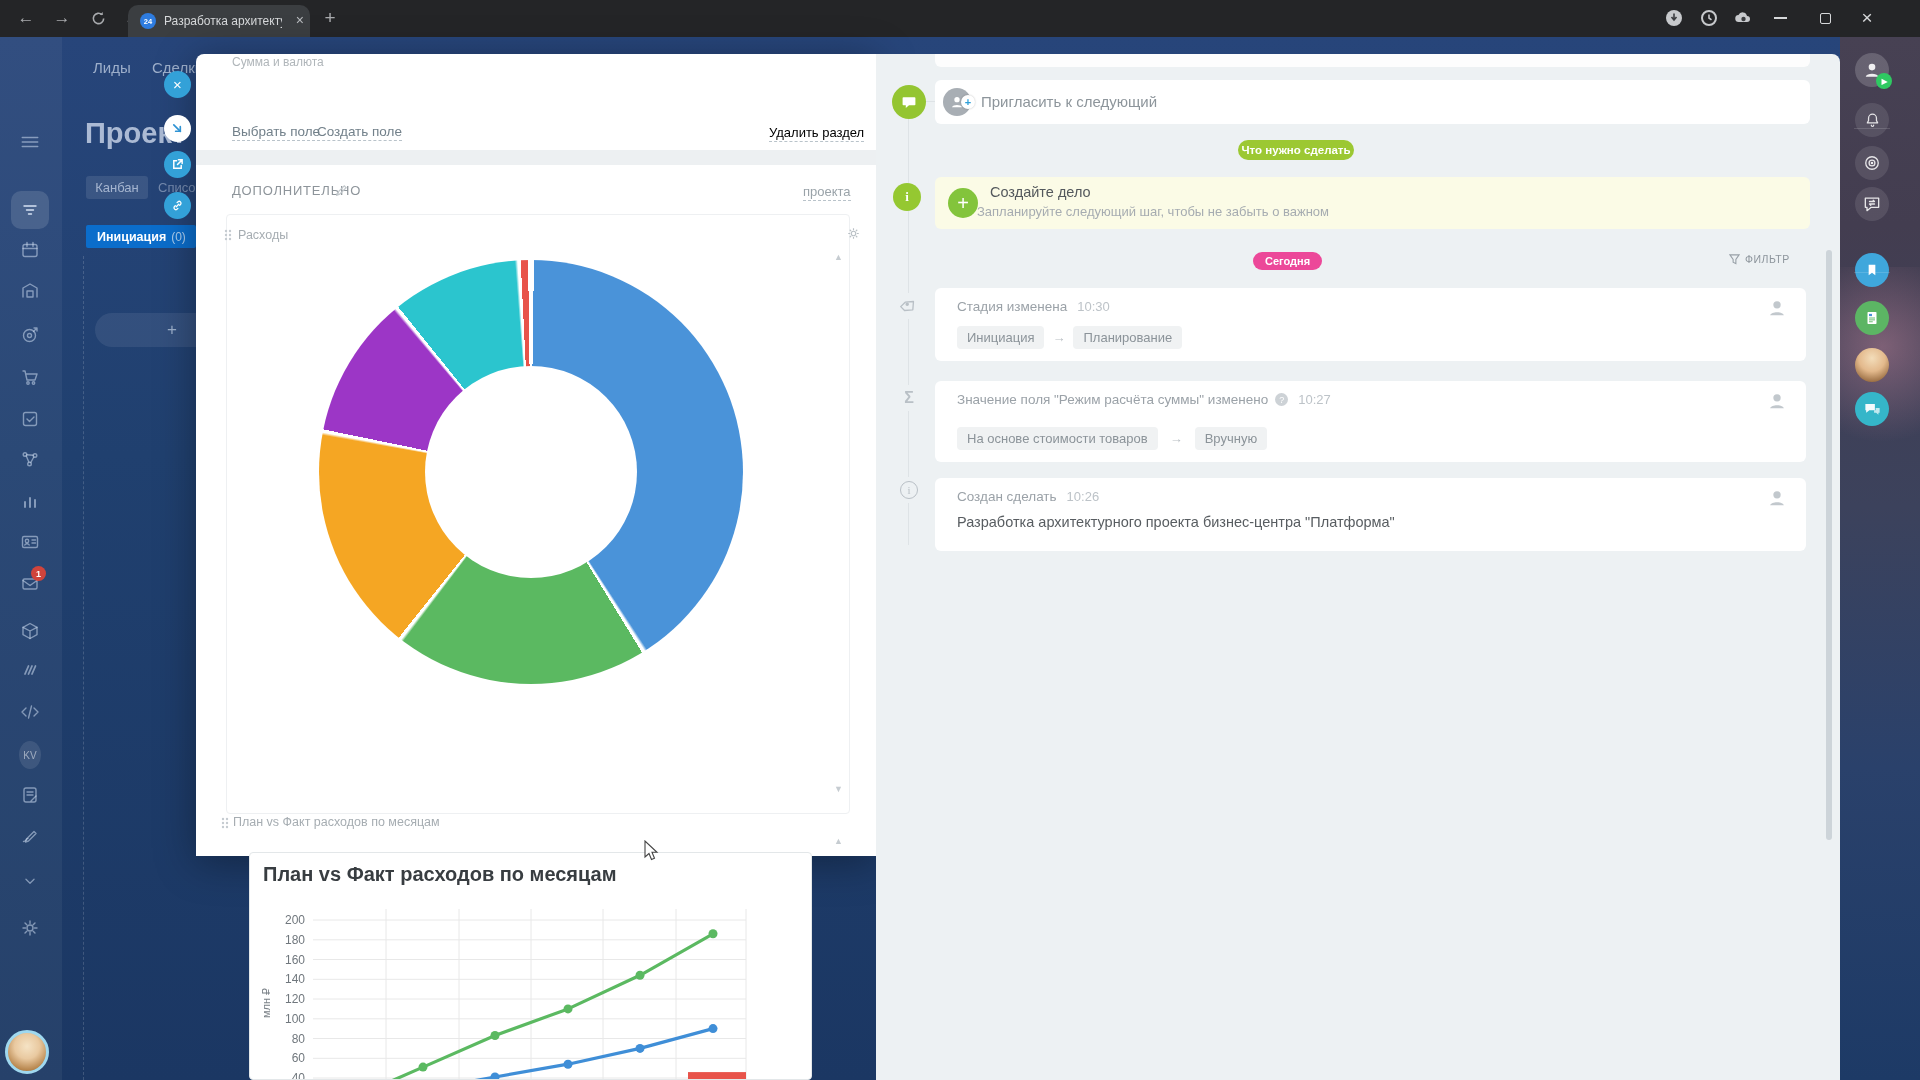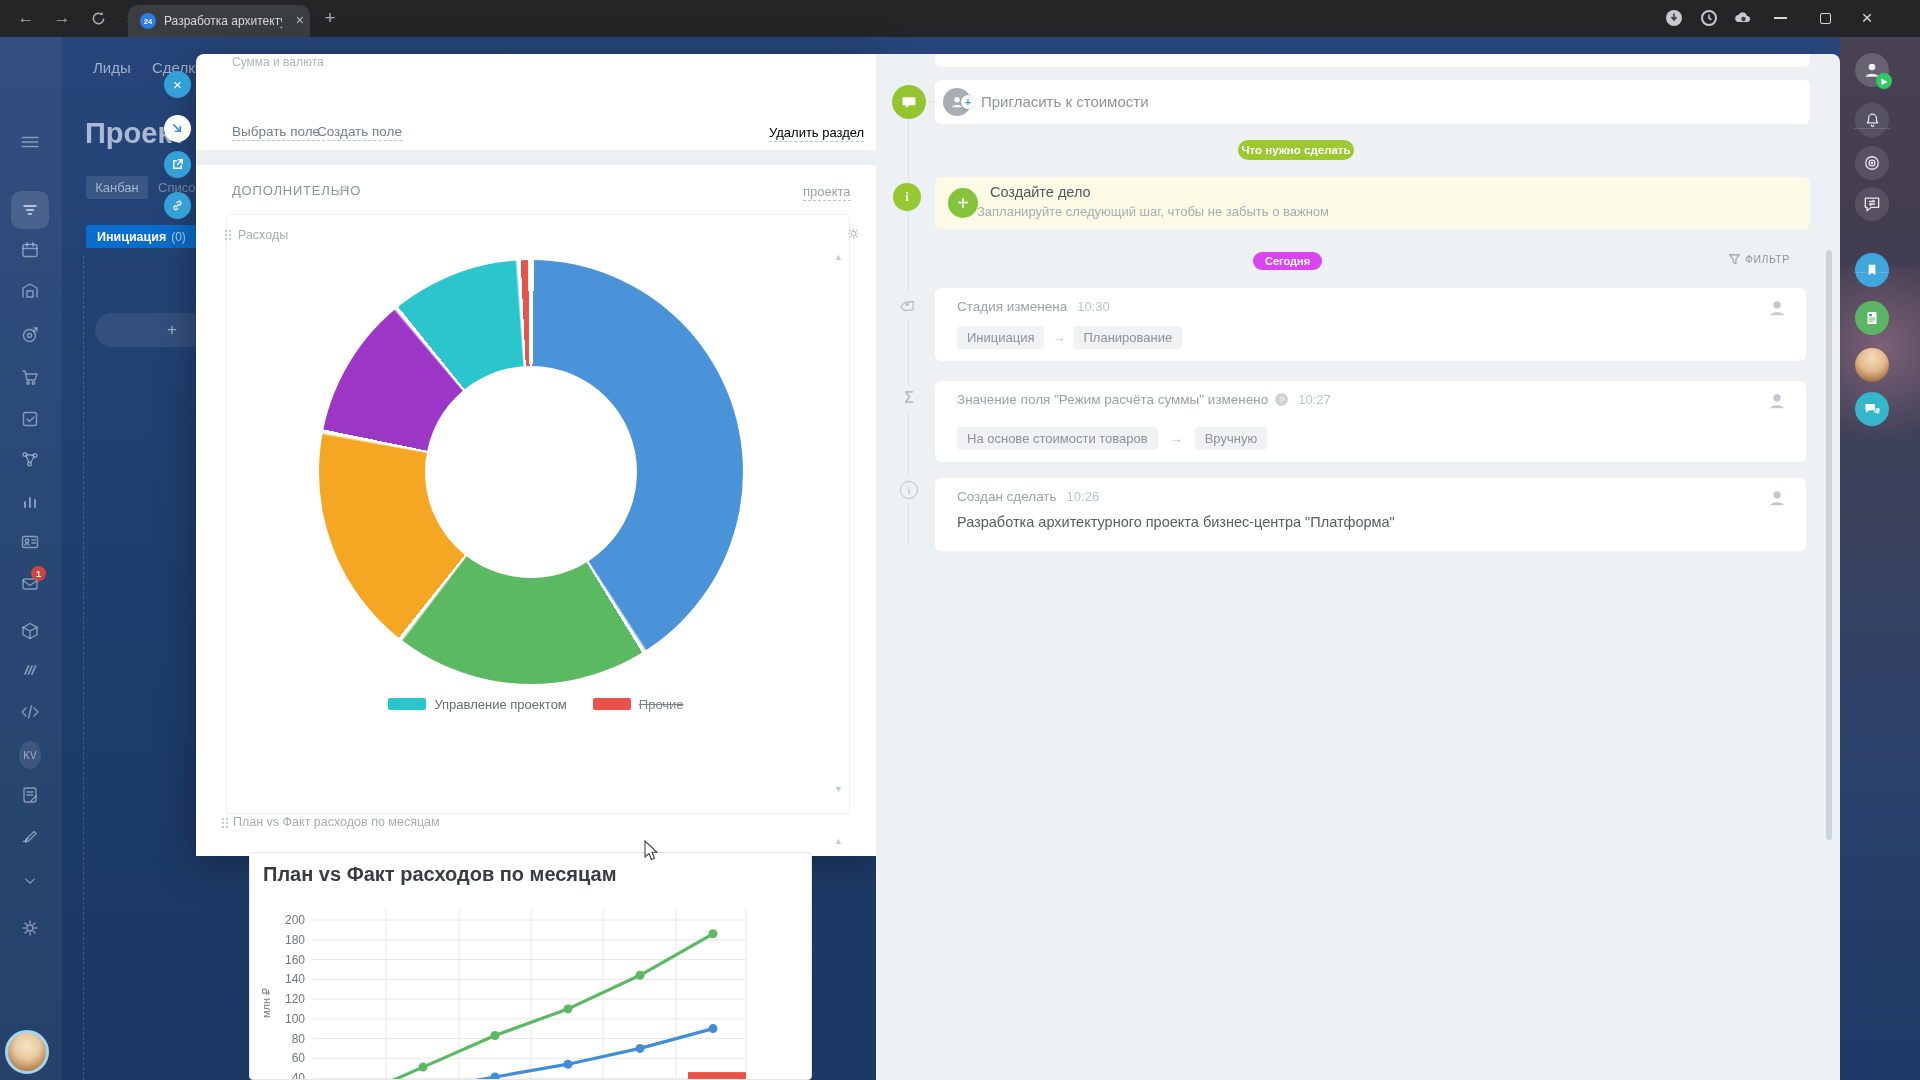--- a/index.html
+++ b/index.html
@@ -277,30 +277,20 @@
           <circle cx="10" cy="10" r="3"></circle>
           <path d="M10 3v2.5M10 14.5V17M3 10h2.5M14.5 10H17M5 5l1.8 1.8M13.2 13.2L15 15M15 5l-1.8 1.8M6.8 13.2L5 15"></path>
         </svg>
     </div>
     <div class="abs" style="left:638px;top:198px;font-size:9px;color:#c6ccd1">▲</div>
 
     <div id="donut" class="abs" style="left: 123px; top: 206px; width: 424px; height: 424px; border-radius: 50%; background: conic-gradient(rgb(255, 255, 255) 0%, rgb(255, 255, 255) 0.22%, rgb(74, 147, 217) 0.22%, rgb(74, 147, 217) 40.78%, rgb(255, 255, 255) 41%, rgb(255, 255, 255) 41.22%, rgb(91, 185, 97) 41.22%, rgb(91, 185, 97) 60.28%, rgb(255, 255, 255) 60.5%, rgb(255, 255, 255) 60.72%, rgb(245, 166, 35) 60.72%, rgb(245, 166, 35) 77.78%, rgb(255, 255, 255) 78%, rgb(255, 255, 255) 78.22%, rgb(156, 54, 198) 78.22%, rgb(156, 54, 198) 88.78%, rgb(255, 255, 255) 89%, rgb(255, 255, 255) 89.22%, rgb(43, 197, 206) 89.22%, rgb(43, 197, 206) 98.78%, rgb(255, 255, 255) 99%, rgb(255, 255, 255) 99.22%, rgb(232, 83, 74) 99.22%, rgb(232, 83, 74) 99.78%, rgb(255, 255, 255) 99.78%, rgb(255, 255, 255) 100%);">
       <div style="position:absolute;left:106px;top:106px;width:212px;height:212px;border-radius:50%;background:#fff"></div>
     </div>
     <div id="legend" class="abs" style="left:0;top:640px;width:680px;display:flex;flex-direction:column;gap:4px">
-        <div class="legend-row">
-          <div class="legend-item">
-            <span class="swatch" style="background: rgb(43, 197, 206);"></span>
-            <span>Управление проектом</span>
-          </div>
-          <div class="legend-item">
-            <span class="swatch" style="background: rgb(232, 83, 74);"></span>
-            <span style="text-decoration: line-through; color: rgb(125, 131, 136);">Прочие</span>
-          </div>
-        </div>
       </div>
     <div class="abs" style="left:638px;top:730px;font-size:9px;color:#c6ccd1">▼</div>
 
     <div class="abs" style="left:25px;top:763px">
       <svg width="8" height="12" viewBox="0 0 8 12" fill="#c5cbd0">
           <circle cx="2" cy="2" r="1.2"></circle>
           <circle cx="6" cy="2" r="1.2"></circle>
           <circle cx="2" cy="6" r="1.2"></circle>
           <circle cx="6" cy="6" r="1.2"></circle>
           <circle cx="2" cy="10" r="1.2"></circle>
@@ -368,33 +358,33 @@
     </div>
 
     <div class="abs" style="left:59px;top:26px;width:875px;height:44px;background:#fff;border-radius:6px">
       <div style="position:absolute;left:8px;top:8px;width:28px;height:28px;border-radius:50%;background:#a8aeb4;display:flex;align-items:center;justify-content:center">
         <svg width="16" height="16" viewBox="0 0 24 24" fill="#fff">
             <circle cx="12" cy="8.5" r="4"></circle>
             <path d="M4.5 20c1.2-4.5 13.8-4.5 15 0z"></path>
           </svg>
       </div>
       <div style="position:absolute;left:26px;top:15px;width:14px;height:14px;border-radius:50%;background:#fff;box-shadow:0 0 2px rgba(0,0,0,.25);color:#2e9fd8;font-size:11px;font-weight:bold;display:flex;align-items:center;justify-content:center">+</div>
-      <div style="position:absolute;left:46px;top:13px;font-size:15px;color:#8d959b">Пригласить к стоимости</div>
+      <div style="position:absolute;left:46px;top:13px;font-size:15px;color:#8d959b">Пригласить к следующий</div>
     </div>
 
     <div class="abs" style="left:362px;top:86px;width:116px;height:20px;background:#9cc832;border-radius:11px;display:flex;align-items:center;justify-content:center;font-size:11.5px;font-weight:bold;color:#fff">Что нужно сделать</div>
 
     <div class="abs" style="left:17px;top:129px;width:28px;height:28px;border-radius:50%;background:#95c831;color:#fff;font-size:13px;font-weight:bold;display:flex;align-items:center;justify-content:center;font-family:'Liberation Serif',serif">i</div>
     <div class="abs" style="left:59px;top:123px;width:875px;height:52px;background:#fbfbe6;border-radius:6px">
       <div style="position:absolute;left:13px;top:11px;width:30px;height:30px;border-radius:50%;background:#83c43c;color:#fff;font-size:20px;display:flex;align-items:center;justify-content:center">+</div>
       <div style="position:absolute;left:55px;top:7px;font-size:14.5px;color:#53585c">Создайте дело</div>
       <div style="position:absolute;left:42px;top:27px;font-size:13px;color:#a6acb1">Запланируйте следующий шаг, чтобы не забыть о важном</div>
     </div>
 
-    <div class="abs" style="left:377px;top:198px;height:18px;background:#d946ef;border-radius:9px;display:flex;align-items:center;justify-content:center;padding:0 12px;font-size:11px;font-weight:bold;color:#fff">Сегодня</div>
+    <div class="abs" style="left:377px;top:198px;height:18px;background:#ec4899;border-radius:9px;display:flex;align-items:center;justify-content:center;padding:0 12px;font-size:11px;font-weight:bold;color:#fff">Сегодня</div>
     <div class="abs" style="left:853px;top:199px;display:flex;align-items:center;gap:5px">
       <svg width="11" height="11" viewBox="0 0 12 12">
           <path d="M1 1h10L7.5 6v4.5l-3-1.5V6z" fill="none" stroke="#98a0a7" stroke-width="1.2"></path>
         </svg>
       <span style="font-size:10.5px;letter-spacing:0.5px;color:#8d959c">ФИЛЬТР</span>
     </div>
 
     <div class="abs" style="left:950px;top:196px;width:6px;height:590px;background:#cdd4d9;border-radius:3px"></div>
 
     <div id="feed-events">

